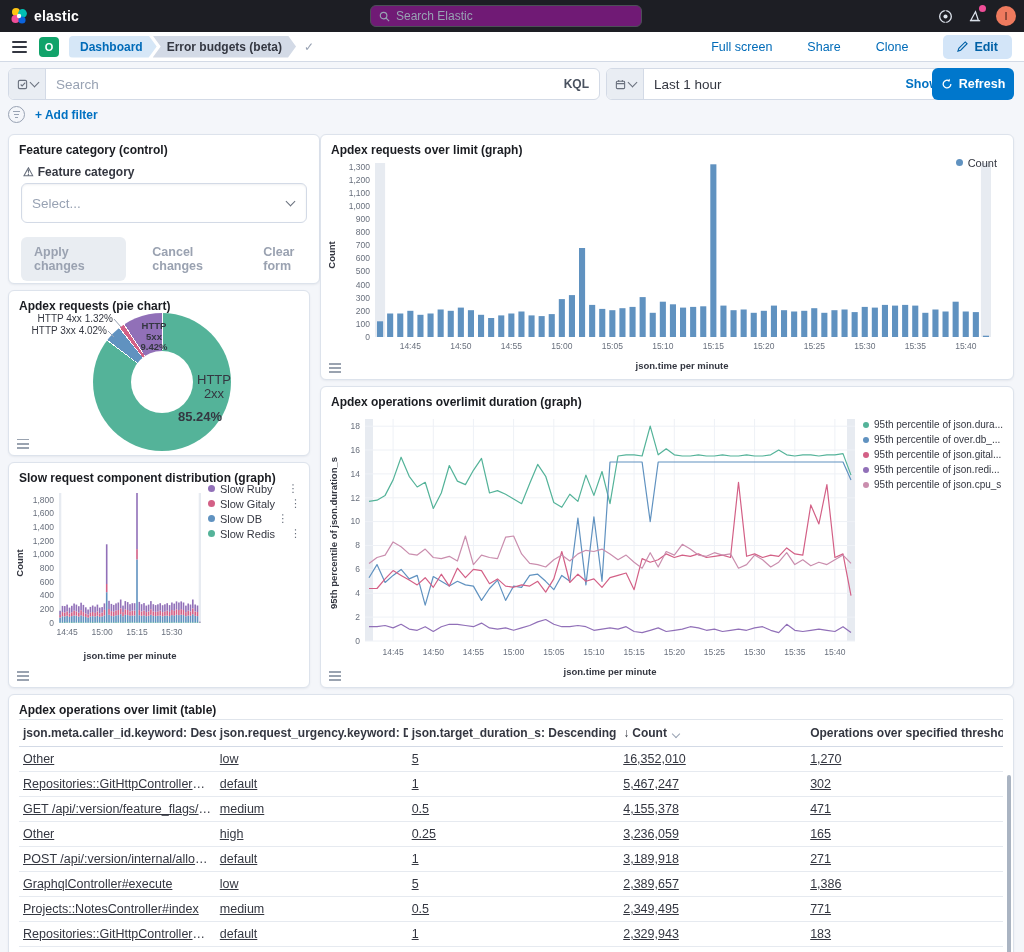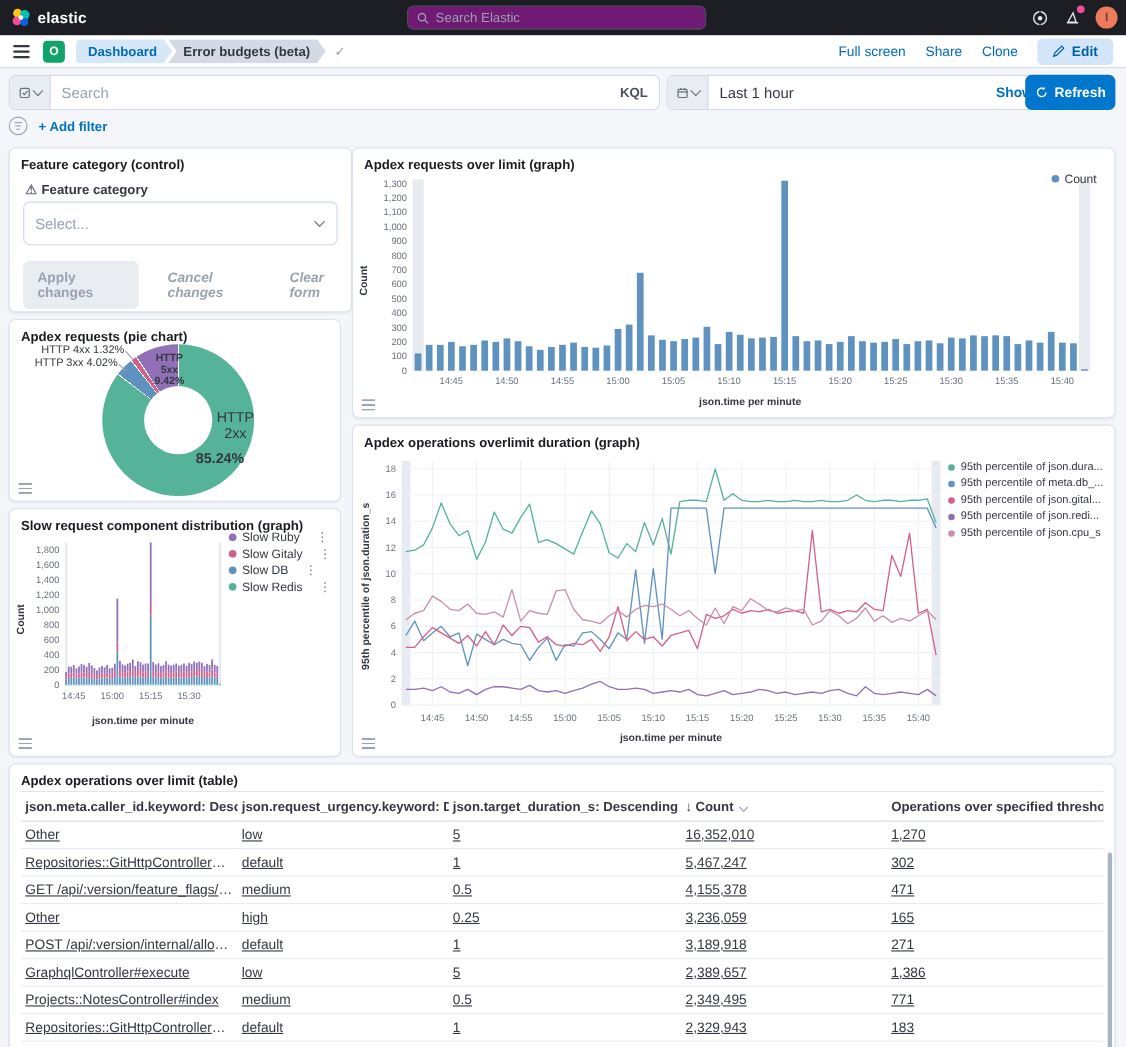--- a/index.html
+++ b/index.html
@@ -24,21 +24,21 @@
   .hamb{margin:0 12px 0 12px;width:15px;display:inline-block;cursor:pointer;}
   .hamb b{display:block;height:2px;background:#343741;margin:3px 0;border-radius:1px;}
   .space-tile{width:20px;height:20px;border-radius:4px;background:#11a36a;color:#fff;font-size:11px;
     font-weight:700;display:flex;align-items:center;justify-content:center;margin-right:10px;}
   .crumb{font-size:12px;font-weight:600;padding:4px 14px 4px 11px;}
   .crumb.first{background:#d6e7f7;color:#006bb8;
     clip-path:polygon(0 0,calc(100% - 8px) 0,100% 50%,calc(100% - 8px) 100%,0 100%);border-radius:4px 0 0 4px;}
   .crumb.last{background:#d3dae6;color:#343741;margin-left:-4px;padding-left:14px;
     clip-path:polygon(0 0,calc(100% - 8px) 0,100% 50%,calc(100% - 8px) 100%,0 100%,8px 50%);}
   .crumb-check{color:#98a2b3;font-size:12px;margin-left:8px;}
-  .crumb-actions{position:absolute;right:12px;display:flex;align-items:center;gap:18px;}
+  .crumb-actions{position:absolute;right:12px;display:flex;align-items:center;gap:35px;}
   .crumb-link{color:#006bb8;font-size:12.5px;cursor:pointer;}
   .edit-btn{background:#d3e5f8;color:#0061a6;font-size:12.5px;font-weight:600;border-radius:5px;
     padding:5px 14px;display:flex;align-items:center;gap:6px;cursor:pointer;}
   
   .belowbg{position:absolute;left:0;top:62px;width:1024px;height:890px;background:#f4f6fa;}
   .qgroup{position:absolute;top:68px;height:32px;background:#fff;border:1px solid #d3dae6;border-radius:6px;
     display:flex;align-items:center;box-sizing:border-box;overflow:hidden;}
   .qaddon{width:36px;height:100%;background:#e9edf3;border-right:1px solid #d3dae6;
     display:flex;align-items:center;justify-content:center;gap:3px;cursor:pointer;}
   .chev{width:6px;height:6px;border-right:1.4px solid #69707d;border-bottom:1.4px solid #69707d;
@@ -73,21 +73,21 @@
   .lg-menu{color:#69707d;font-size:11px;margin-left:10px;cursor:pointer;}
   
   .ctl-label{position:absolute;left:14px;top:30px;font-size:12px;font-weight:600;color:#343741;display:flex;gap:4px;align-items:center;}
   .warn{color:#69707d;font-size:12px;}
   .ctl-select{position:absolute;left:12px;right:12px;top:48px;height:38px;border:1px solid #d3dae6;border-radius:6px;
     background:#fff;box-shadow:inset 0 1px 2px rgba(120,130,150,.12);display:flex;align-items:center;cursor:pointer;}
   .ctl-select .sel-ph{color:#98a2b3;font-size:13.5px;margin-left:10px;flex:1;}
   .ctl-select .chev{margin-right:12px;}
   .ctl-btns{position:absolute;left:12px;top:102px;display:flex;align-items:center;gap:26px;}
   .btn-apply{background:#e9edf2;color:#9aa2b1;font-size:12.5px;font-weight:600;border-radius:6px;padding:8px 13px;cursor:pointer;}
-  .btn-text{color:#9aa2b1;font-size:12.5px;font-weight:600;cursor:pointer;font-style:italic;}
+  .btn-text{color:#9aa2b1;font-size:12.5px;font-weight:600;cursor:pointer;}
   
   .donut{position:absolute;left:84px;top:22px;width:138px;height:138px;border-radius:50%;}
   .donut-hole{position:absolute;left:122px;top:60px;width:62px;height:62px;border-radius:50%;background:#fff;}
   .pie-callout{position:absolute;font-size:10px;color:#343741;text-align:right;width:100px;}
   .pie-big{position:absolute;left:160px;top:82px;width:90px;text-align:center;font-size:13px;line-height:14px;color:#343741;}
   .pie-bigpct{position:absolute;left:146px;top:118px;width:90px;text-align:center;font-size:13px;font-weight:600;color:#343741;}
   .pie-small{position:absolute;left:116px;top:30px;width:58px;text-align:center;font-size:9.5px;line-height:10.5px;font-weight:600;color:#343741;}
   .pie-lines{position:absolute;left:0;top:0;pointer-events:none;}
   
   .tblwrap{position:absolute;left:10px;right:10px;top:24px;}
@@ -696,21 +696,21 @@
         </svg></div>
     <div class="xlab" style="left:289px;bottom:10px;">json.time per minute</div>
     <div class="legend small" style="right:10px;top:32px;">
         <div class="lg-item">
        <span class="lg-dot" style="background:#54B399"></span>
        <span class="lg-label">95th percentile of json.dura...</span>
 
      </div>
         <div class="lg-item">
        <span class="lg-dot" style="background:#6092C0"></span>
-       <span class="lg-label">95th percentile of meta.db_...</span>
+       <span class="lg-label">95th percentile of over.db_...</span>
 
      </div>
         <div class="lg-item">
        <span class="lg-dot" style="background:#D36086"></span>
        <span class="lg-label">95th percentile of json.gital...</span>
 
      </div>
         <div class="lg-item">
        <span class="lg-dot" style="background:#9170B8"></span>
        <span class="lg-label">95th percentile of json.redi...</span>

